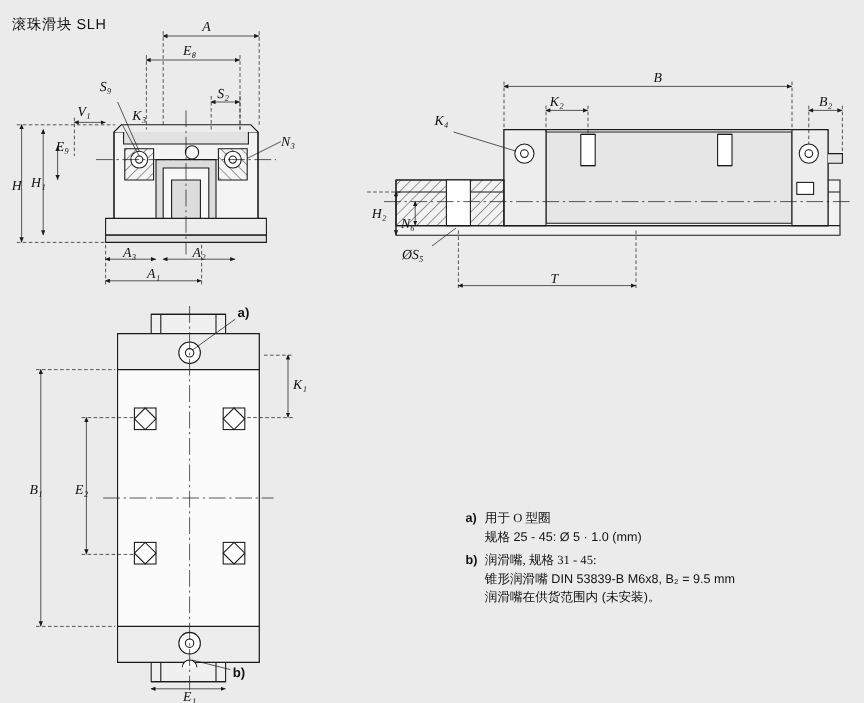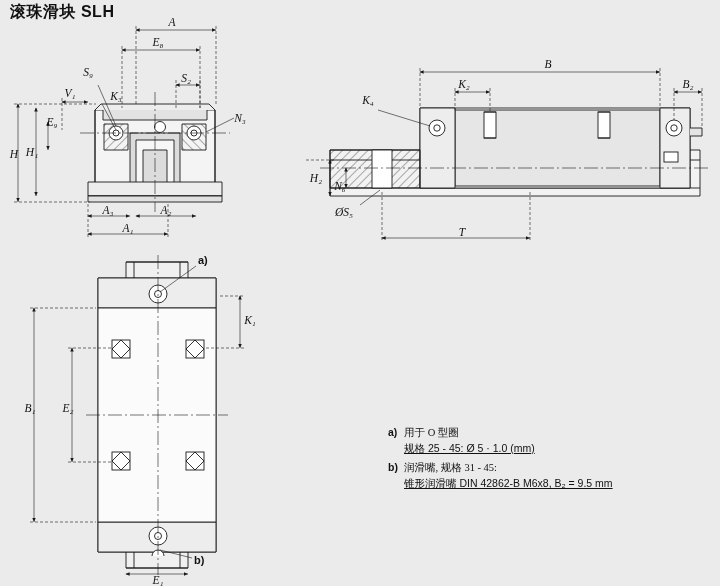--- a/index.html
+++ b/index.html
@@ -6,32 +6,32 @@
   body{
     width:720px;height:586px;
     background:#ebebeb;
     font-family:"Liberation Sans", sans-serif;
     color:#111;
     overflow:hidden;
     position:relative;
   }
   .page{position:relative;width:720px;height:586px;}
   .title{
-    position:absolute;left:10px;top:2px;
-    font-size:16px;font-weight:bold;letter-spacing:0.5px;
+    position:absolute;left:10px;top:12px;
+    font-size:12px;font-weight:normal;letter-spacing:0.5px;
   }
   svg.draw{position:absolute;left:0;top:0;width:720px;height:586px;}
   .notes{
     position:absolute;left:388px;top:425px;width:320px;
     font-size:10.5px;line-height:15px;
   }
   .notes .row{display:flex;margin-bottom:1px;}
   .notes .mark{width:16px;font-weight:bold;flex:0 0 16px;}
   .notes .txt{flex:1;font-family:Liberation Serif, serif;}
-  .notes .sub{margin-left:16px;text-decoration:underline;}
+  .notes .sub{margin-left:16px;}
 </style>
 </head>
 <body>
 
 <div class="page">
 
   <div class="title">滚珠滑块 SLH</div>
 
   <svg class="draw" viewBox="0 0 720 586">
     <defs>
@@ -294,16 +294,17 @@
     <div class="row">
       <div class="mark">a)</div>
       <div class="txt">用于 O 型圈</div>
     </div>
     <div class="sub">规格 25 - 45: Ø 5 · 1.0 (mm)</div>
 
     <div class="row" style="margin-top:4px">
       <div class="mark">b)</div>
       <div class="txt">润滑嘴, 规格 31 - 45:</div>
     </div>
-    <div class="sub">锥形润滑嘴 DIN 42862-B M6x8, B₂ = 9.5 mm</div>
+    <div class="sub">锥形润滑嘴 DIN 53839-B M6x8, B₂ = 9.5 mm</div>
+    <div class="sub">润滑嘴在供货范围内 (未安装)。</div>
   </div>
 
 </div>
 
 </body></html>

